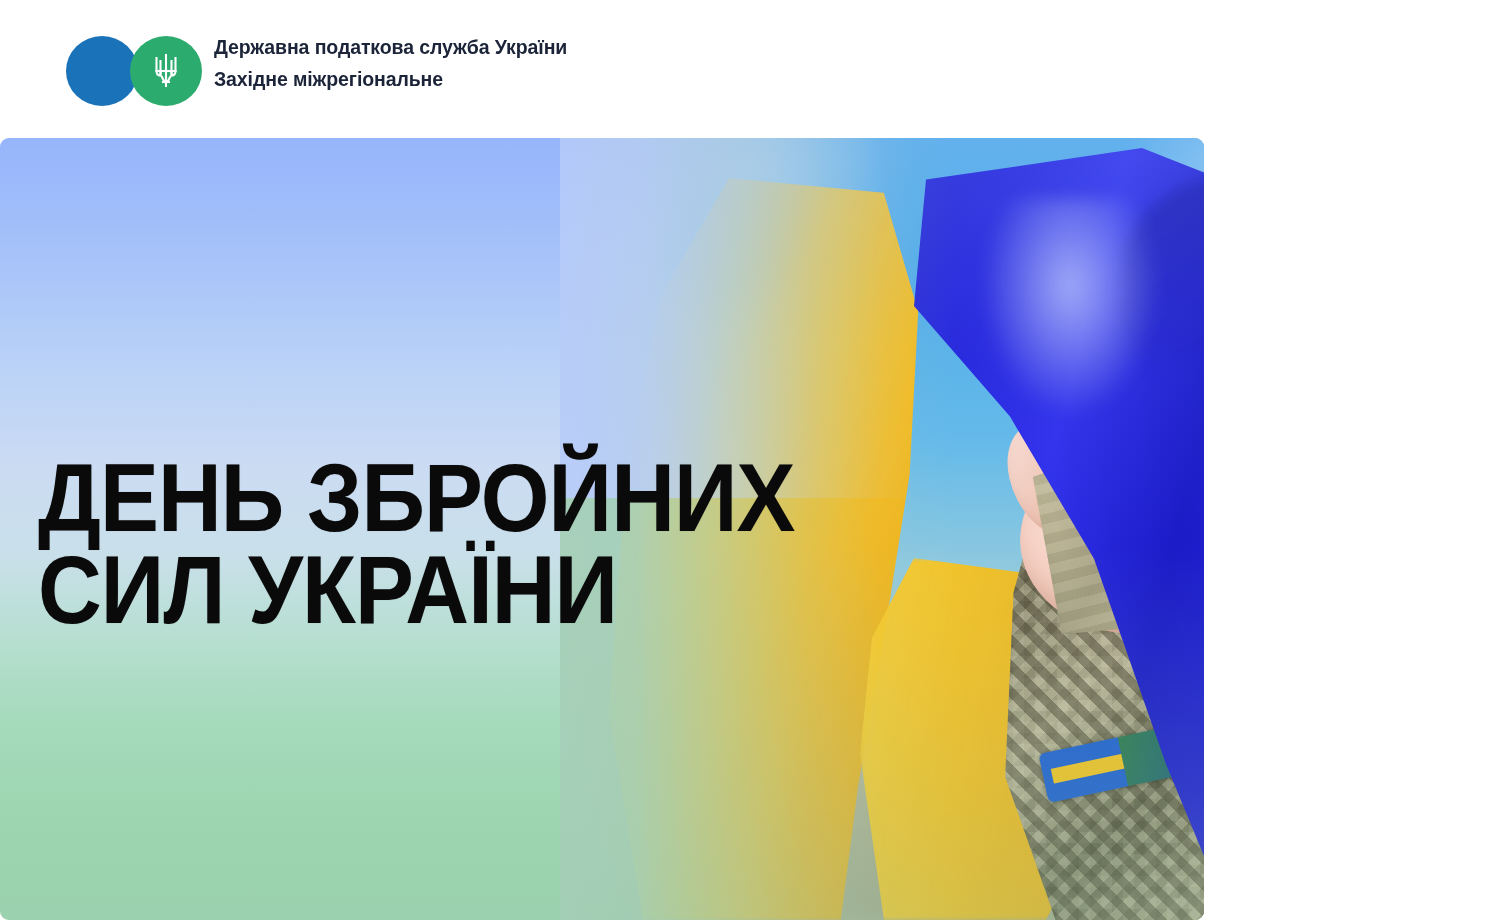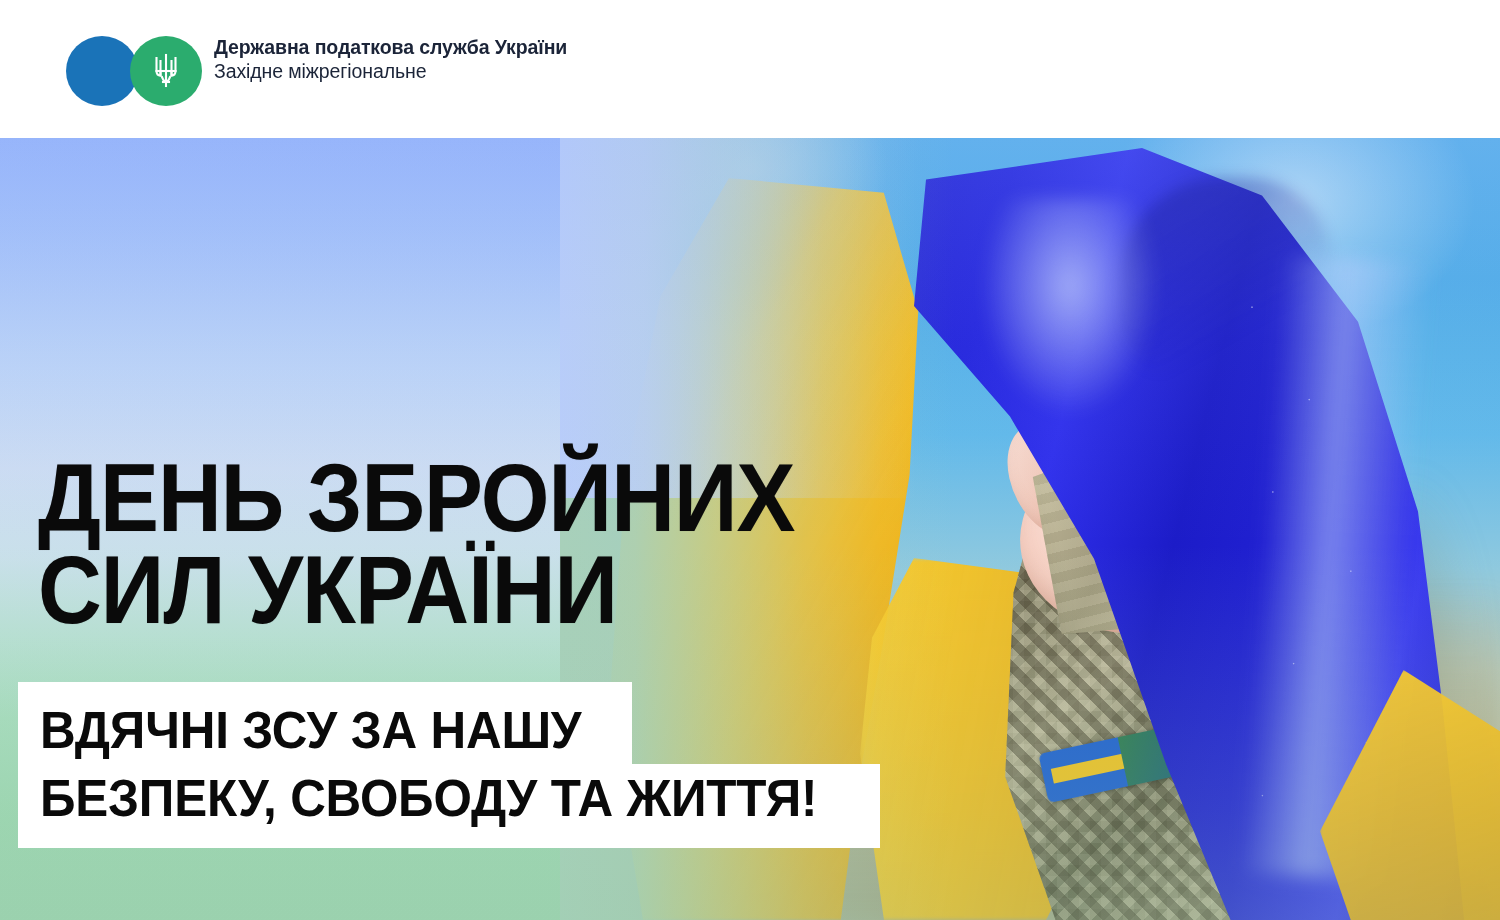--- a/index.html
+++ b/index.html
@@ -36,28 +36,29 @@
 
   .header-text {
     position:absolute; left:214px; top:36px;
     color:#1b2438;
   }
   .header-line1 {
     font-size:19.5px; font-weight:bold; letter-spacing:-0.1px;
     line-height:23px; white-space:nowrap;
   }
   .header-line2 {
-    font-size:19.5px; font-weight:normal; letter-spacing:-0.1px;
-    line-height:24px; white-space:nowrap;
+    font-size:19.5px; font-weight:bold; letter-spacing:-0.1px;
+    line-height:24px; margin-top:8px; white-space:nowrap;
   }
 
   
   .stage {
-    position:absolute; left:0; top:138px; width:1500px; height:782px;
+    position:absolute; left:0; top:138px; width:1204px; height:782px;
     overflow:hidden;
+    border-radius:9px;
   }
 
   
   .bg-base {
     position:absolute; inset:0;
     background:
       linear-gradient(to bottom,
         #97b5fb 0px,
         #a3c0fa 90px,
         #bcd3f8 230px,
@@ -371,28 +372,20 @@
       <div class="photo-fade-top"></div>
     </div>
 
     <div class="stage-blend"></div>
 
     <div class="headline">
       <div>ДЕНЬ ЗБРОЙНИХ</div>
       <div>СИЛ УКРАЇНИ</div>
     </div>
 
-    <div class="subline-wrap">
-      <div class="subline first">
-        <span>ВДЯЧНІ ЗСУ ЗА НАШУ</span>
-      </div>
-      <div class="subline second">
-        <span>БЕЗПЕКУ, СВОБОДУ ТА ЖИТТЯ!</span>
-      </div>
-    </div>
   </div>
 
   <div class="header">
     <div class="logo-mark">
       <div class="logo-circle-blue"></div>
       <div class="logo-circle-green">
         <svg class="tryzub" viewBox="0 0 60 80">
           <g fill="none" stroke="#ffffff" stroke-width="4.2" stroke-linecap="square">
             <path d="M30 8 L30 62"></path>
             <path d="M11 14 L11 40 Q11 49 19 49 L19 20"></path>

